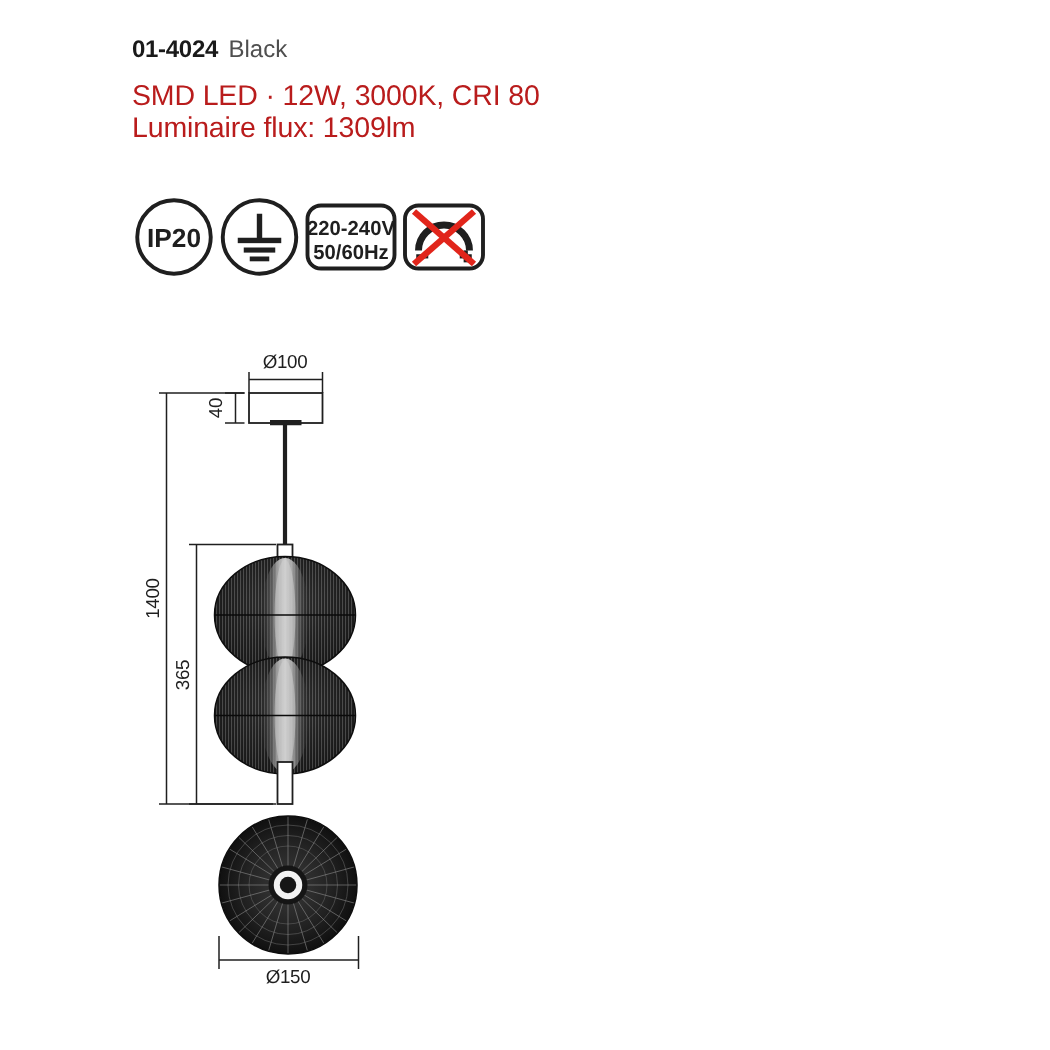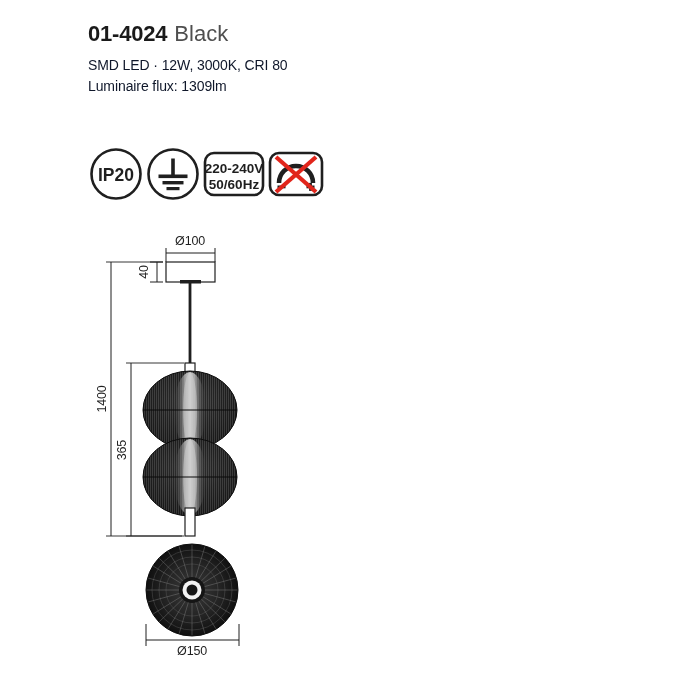--- a/index.html
+++ b/index.html
@@ -22,48 +22,48 @@
   }
 
   
   .header {
     position: absolute;
     left: 88px;
     top: 22px;
     width: 560px;
   }
   .title-row {
-    font-size: 22px;
+    font-size: 16px;
     line-height: 24px;
     white-space: nowrap;
   }
   .code {
     font-weight: bold;
     color: #1a1a1a;
     letter-spacing: -0.2px;
   }
   .finish {
     color: #4f4f4f;
     font-weight: normal;
     margin-left: 7px;
   }
   .specs {
     margin-top: 9px;
-    color: #0f172a;
-    font-size: 14px;
+    color: #b91c1c;
+    font-size: 19px;
     line-height: 20.5px;
     white-space: nowrap;
   }
   .specs div { letter-spacing: -0.1px; }
 
   
   .badges {
     position: absolute;
     left: 89px;
-    top: 147px;
+    top: 131px;
     display: flex;
     align-items: center;
     gap: 3px;
   }
   .badge { display: block; }
 
   
   .drawing {
     position: absolute;
     left: 0;

